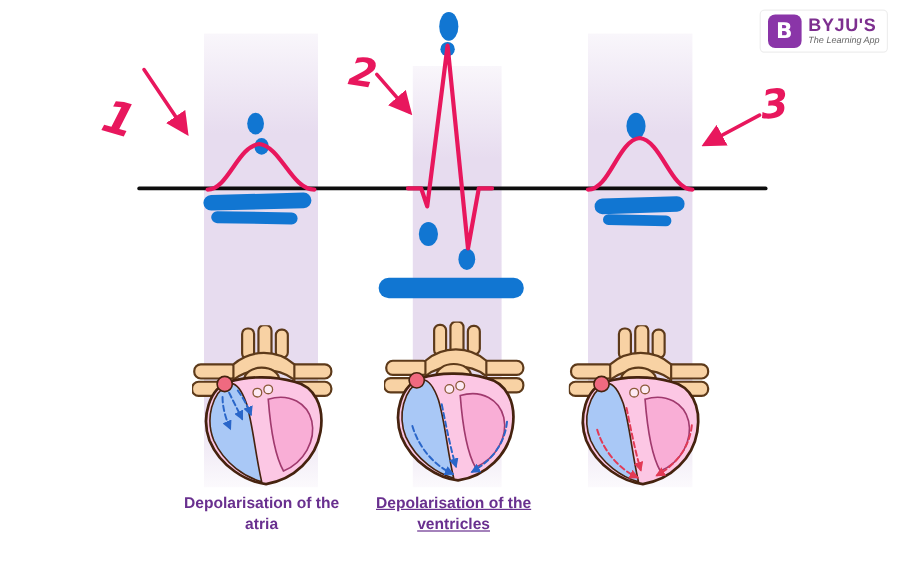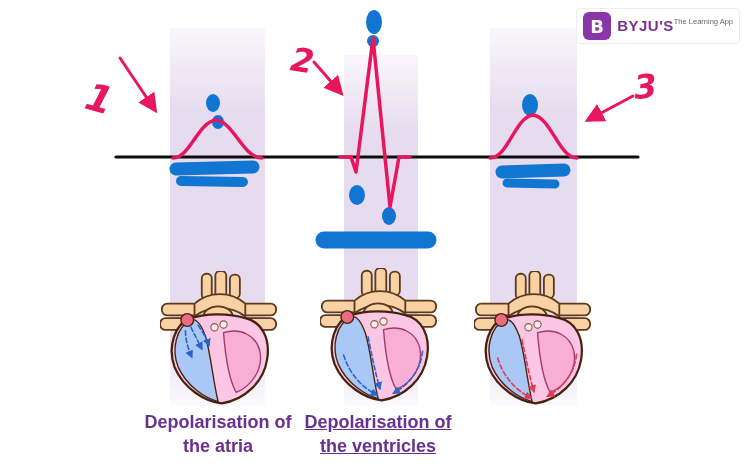--- a/index.html
+++ b/index.html
@@ -43,33 +43,33 @@
   .vessel{fill:#f8d2a4;stroke:#5d3a1a;stroke-width:2;}
   .heart-body{fill:#fcc7e4;stroke:#46230f;stroke-width:2.5;}
   .heart-left{fill:#a9c8f6;stroke:#46230f;stroke-width:1.5;}
   .heart-inner{fill:#f9aed6;stroke:#a03a6e;stroke-width:1.5;}
   .node{fill:#ef6a80;stroke:#46230f;stroke-width:1.5;}
   .valve{fill:#fdeaf4;stroke:#8c5a3a;stroke-width:1.2;}
   .harrow-blue{stroke:#2a66c9;fill:none;stroke-width:1.8;stroke-dasharray:5 3;stroke-linecap:round;}
   .harrow-red{stroke:#e23a55;fill:none;stroke-width:1.8;stroke-dasharray:5 3;stroke-linecap:round;}
 
   .caption{position:absolute;width:150px;top:410px;text-align:center;
-    color:var(--caption);font-size:18px;font-weight:bold;line-height:1.35;}
+    color:var(--caption);font-size:13px;font-weight:bold;line-height:1.35;}
   .cap1{left:143px;}
   .cap2{left:303px;text-decoration:underline;}
   .cap3{left:457px;}
 
   .logo{position:absolute;right:10px;top:8px;display:flex;align-items:center;gap:6px;
     background:#fff;border:1px solid #eee;padding:3px 6px;border-radius:4px;}
   .logo-icon{width:28px;height:28px;border-radius:6px;background:var(--logo-purple);
     color:#fff;display:flex;align-items:center;justify-content:center;
     font-weight:bold;font-size:18px;font-family:"DejaVu Sans",sans-serif;}
-  .logo-words{display:flex;flex-direction:row;line-height:1.1;}
+  .logo-words{display:flex;flex-direction:column;line-height:1.1;}
   .logo-brand{color:var(--logo-text);font-weight:bold;font-size:15px;letter-spacing:.5px;}
-  .logo-tag{color:#666;font-size:7.5px;}
+  .logo-tag{color:#666;font-size:7.5px;font-style:italic;}
 </style>
 </head>
 <body>
 
 <div class="canvas">
 
   <div class="band band1"></div>
   <div class="band band2"></div>
   <div class="band band3"></div>
 

